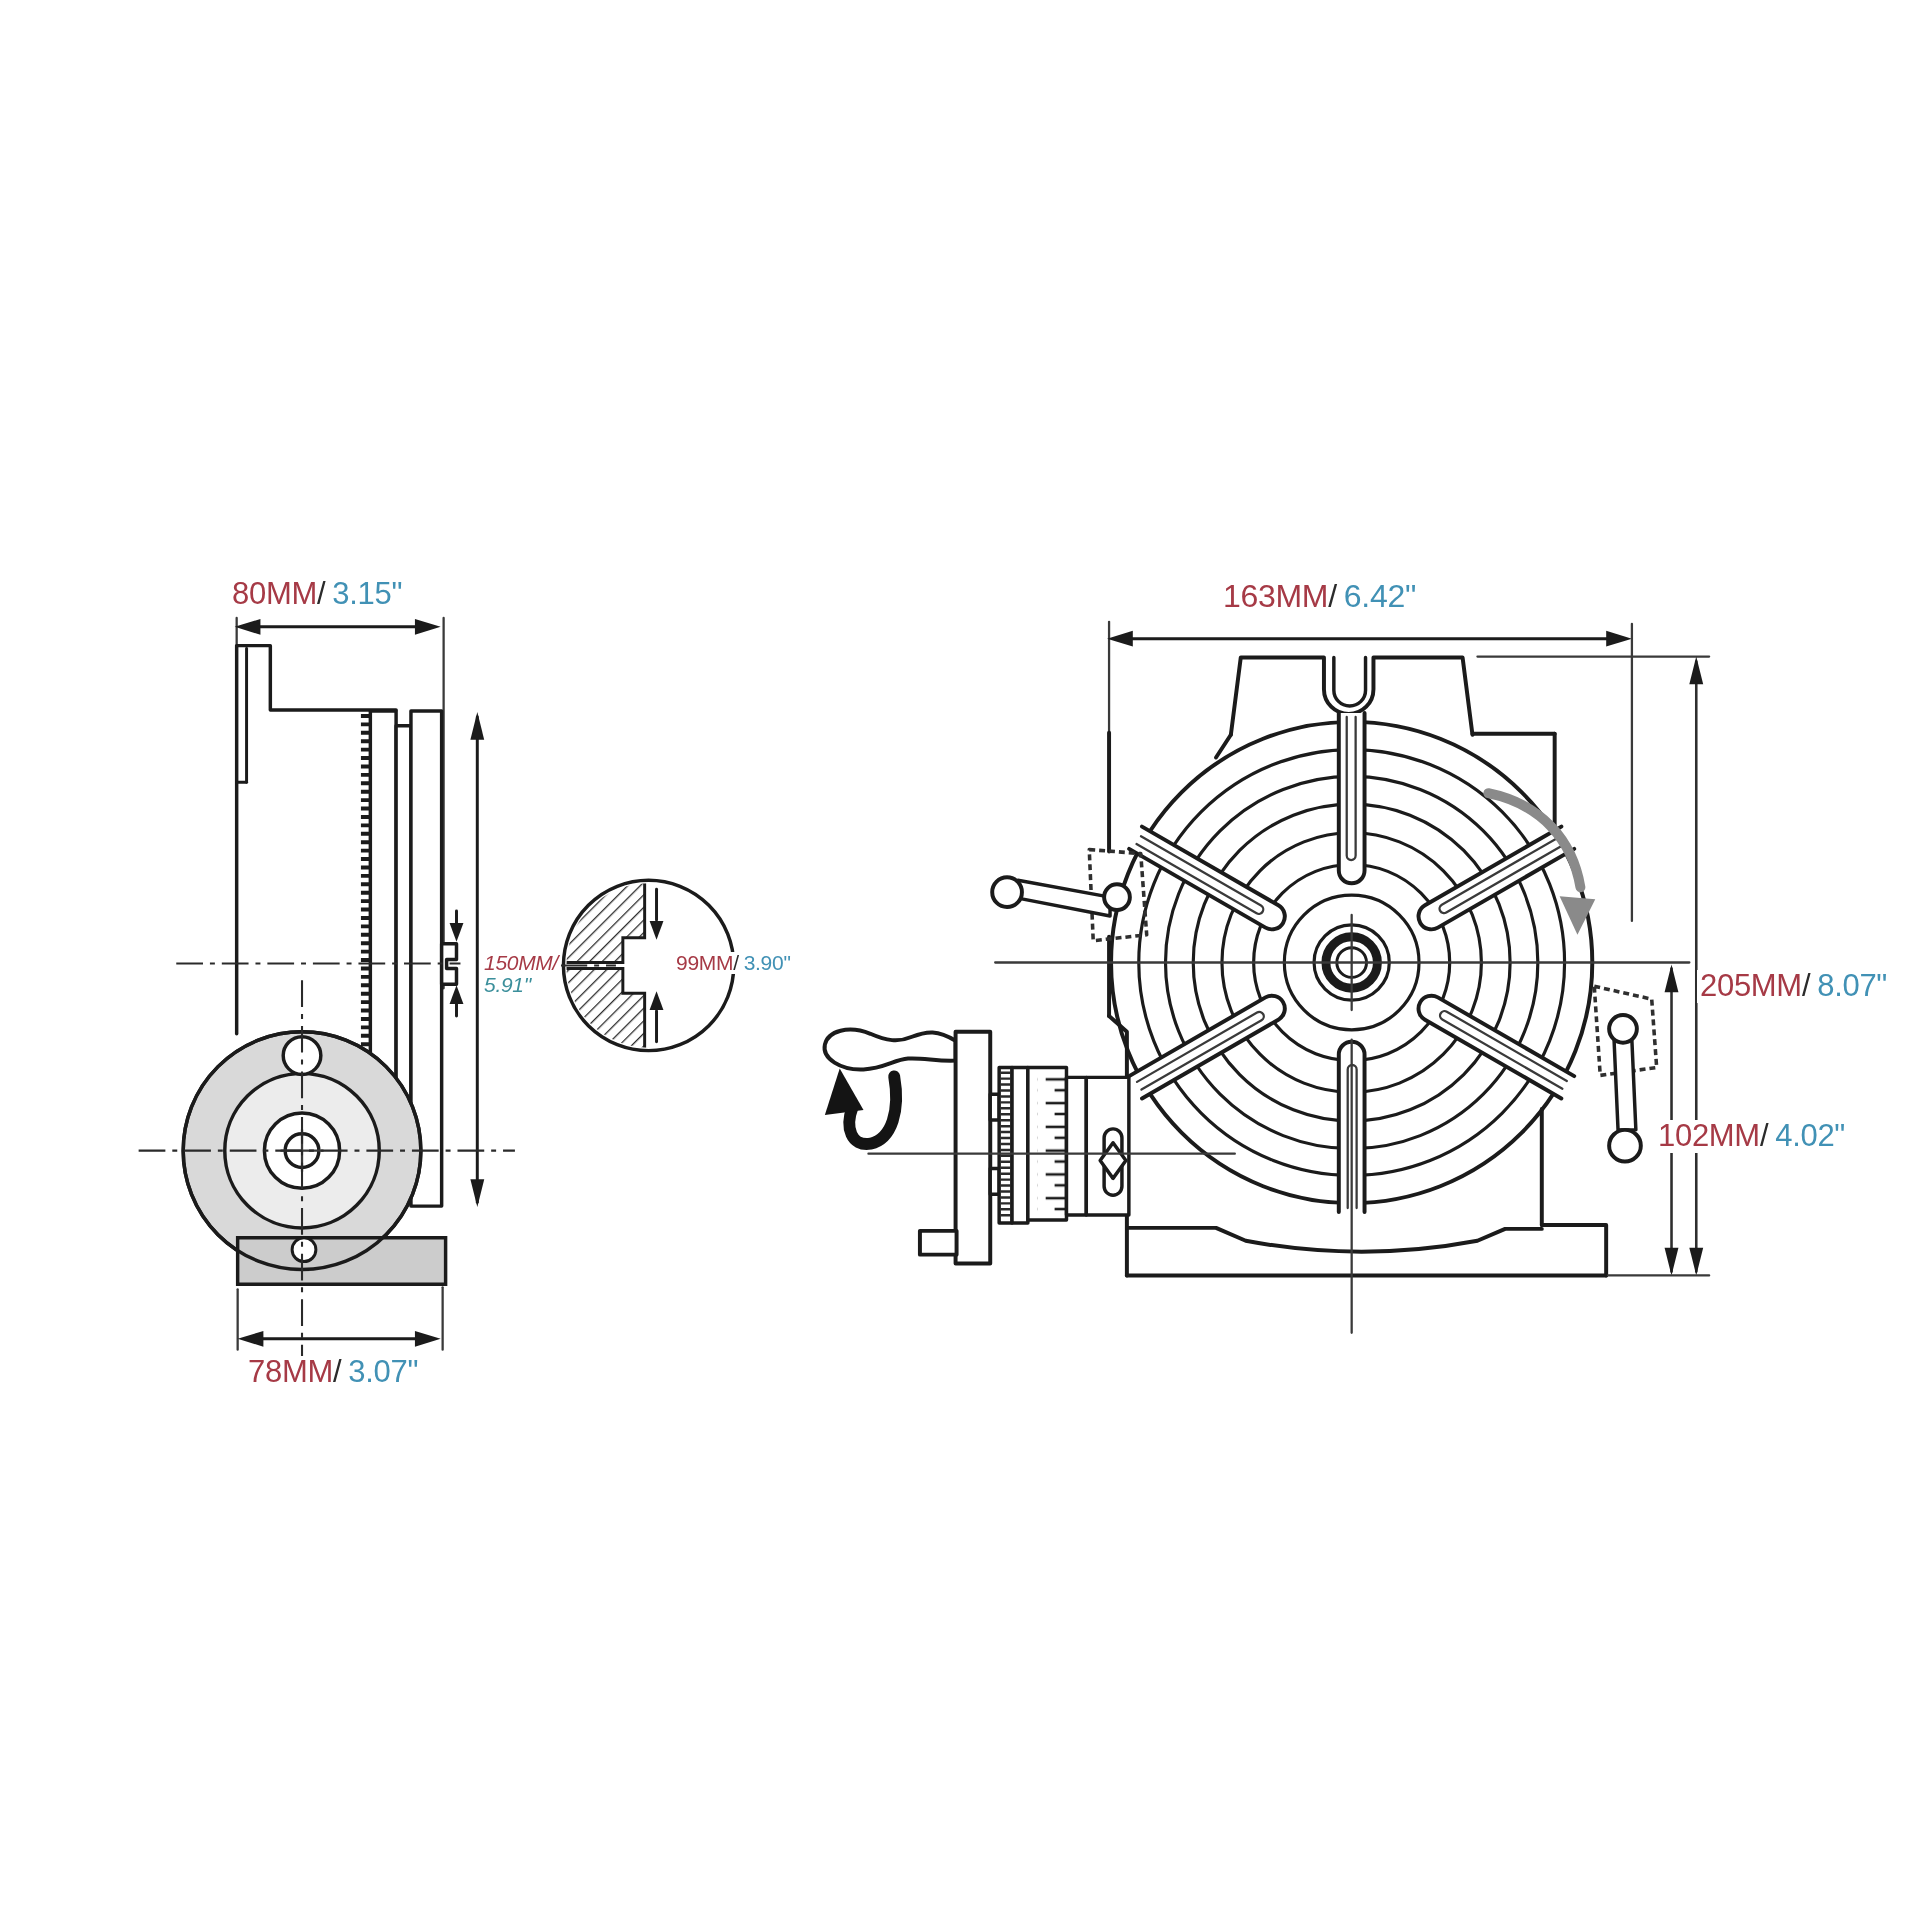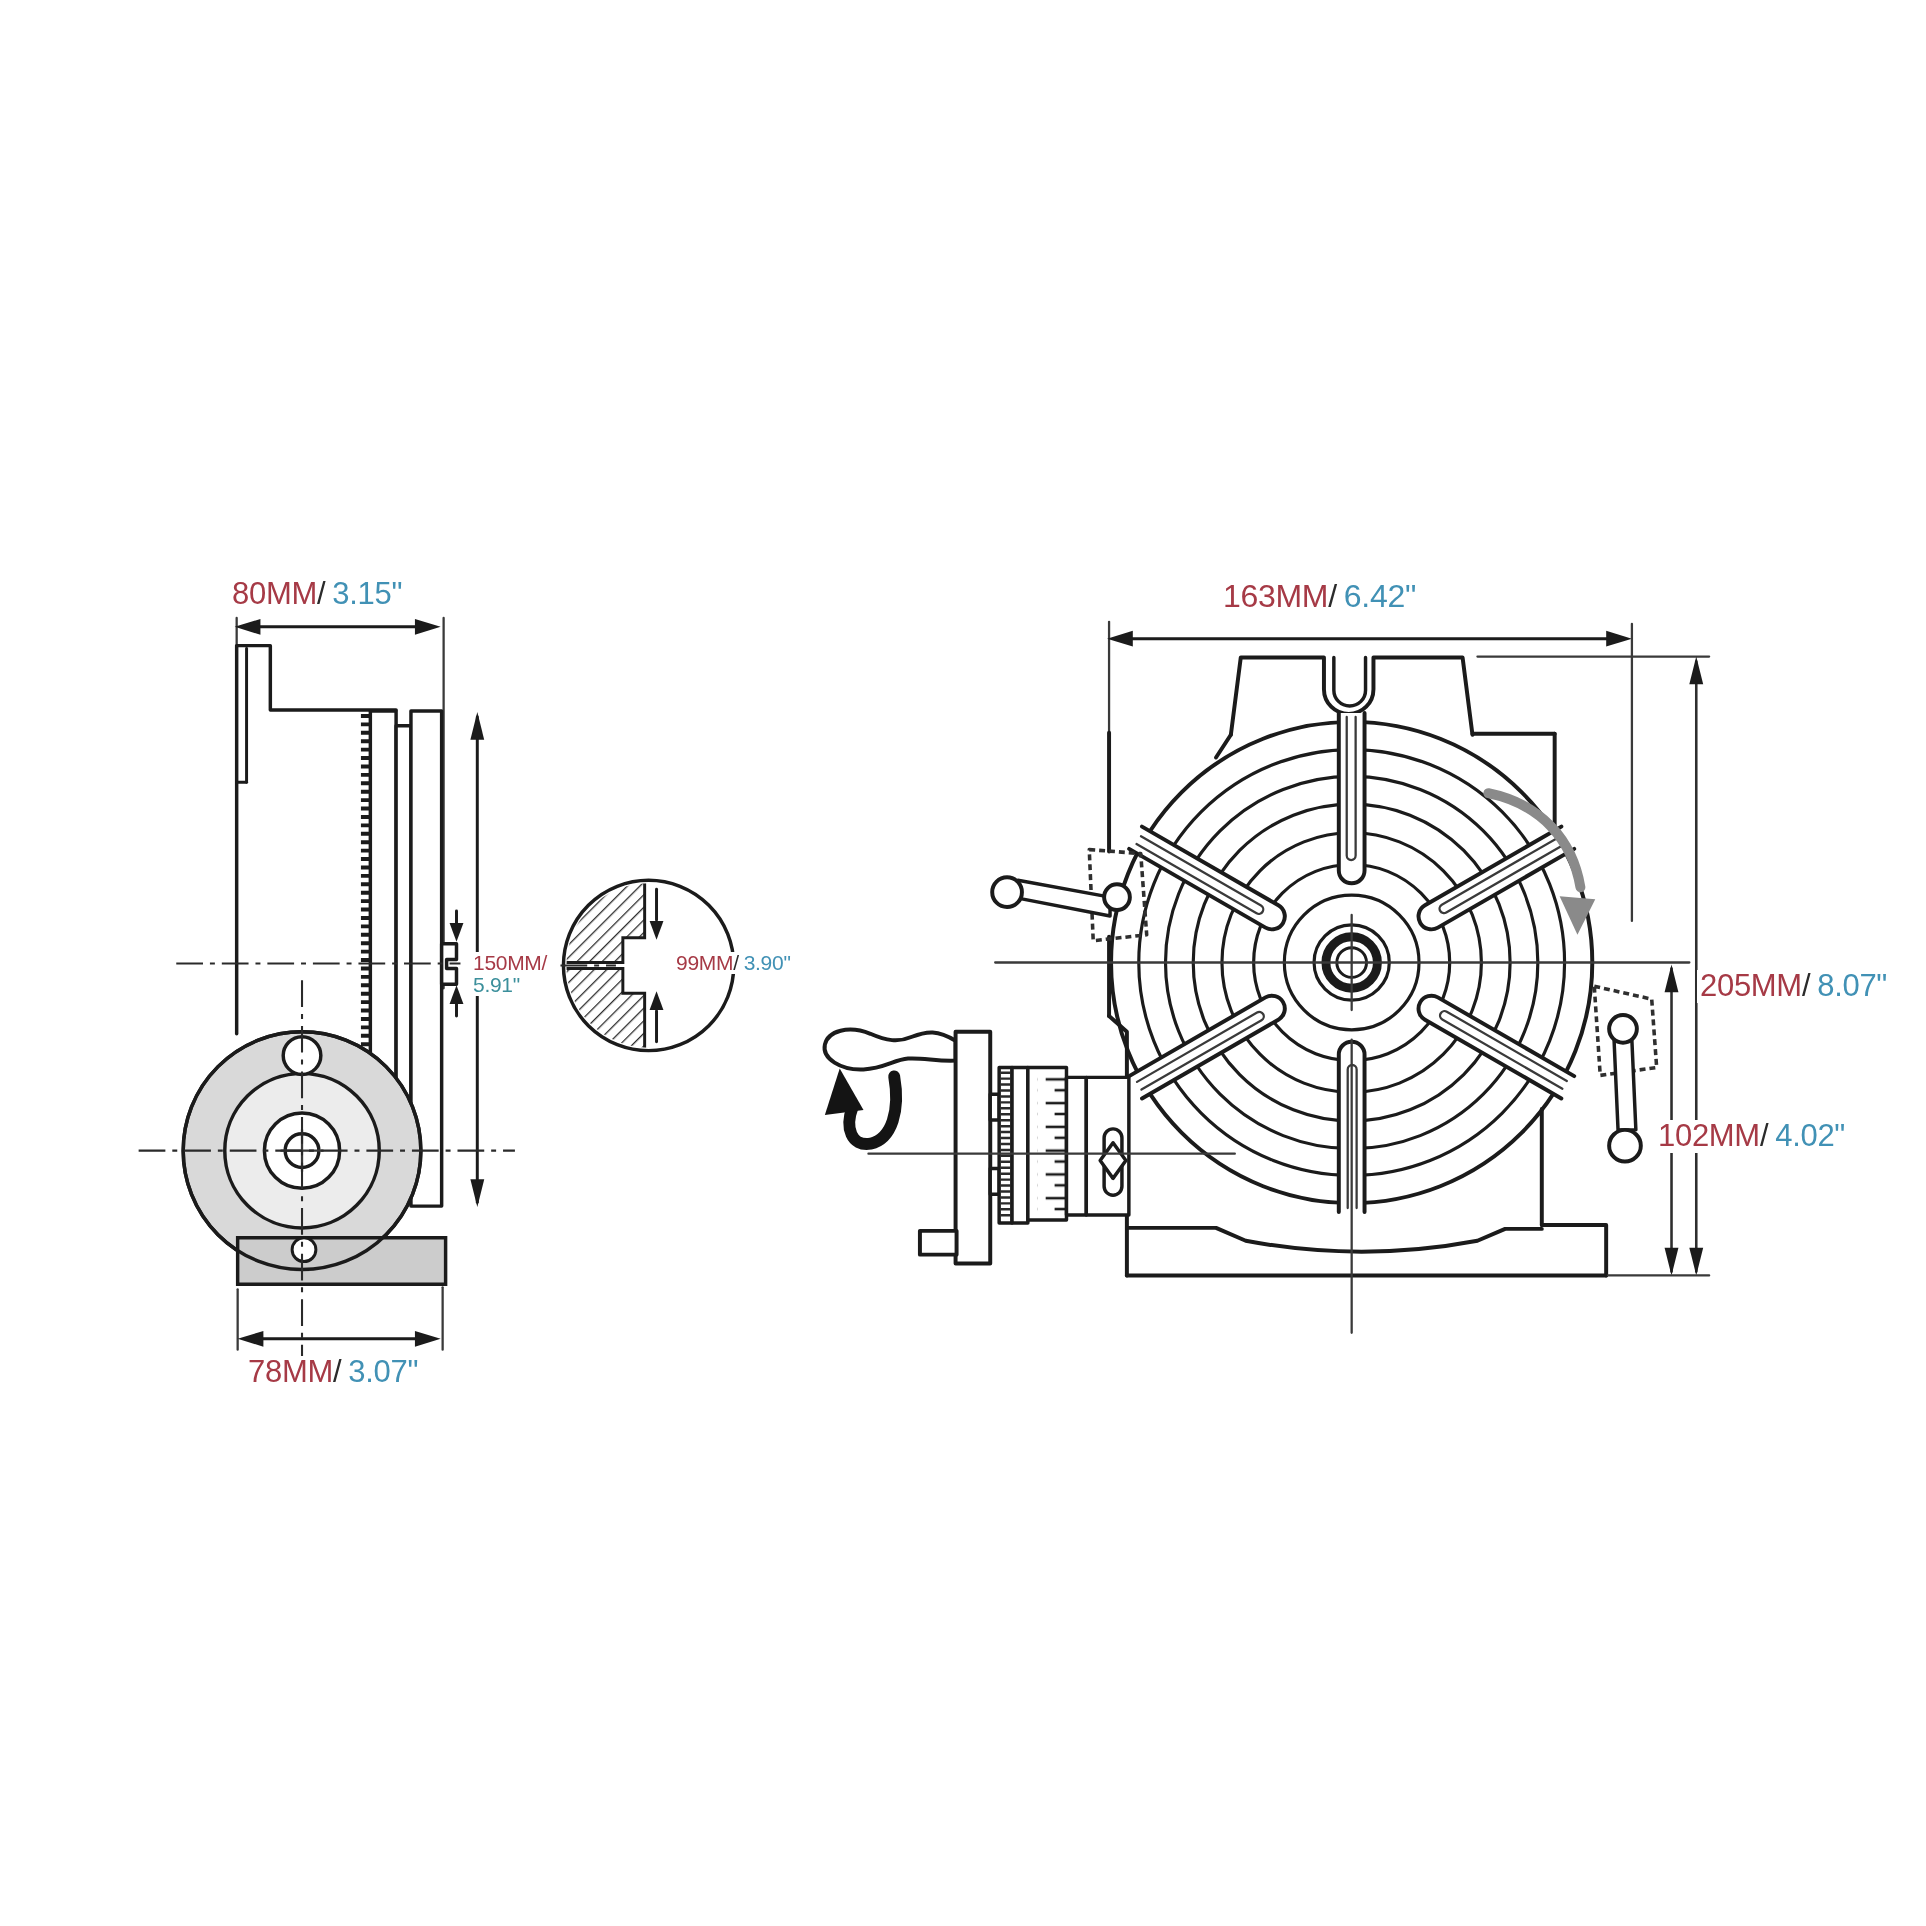--- a/index.html
+++ b/index.html
@@ -267,21 +267,21 @@
 </svg>
 
 <div class="dimlabel big" style="left:229px;top:578px;">
   <span class="met">80MM</span><span class="sep">/</span><span class="imp">3.15"</span>
 </div>
 
 <div class="dimlabel" style="left:1220px;top:580px;font-size:32px;">
   <span class="met">163MM</span><span class="sep">/</span><span class="imp">6.42"</span>
 </div>
 
-<div class="dimlabel small" style="left:470px;top:952px;">
+<div class="dimlabel small" style="left:481px;top:952px;font-style:italic;">
   <span class="met" style="display:block;">150MM/</span>
   <span class="imp" style="display:block;margin-left:0;color:#3b8f9b;">5.91"</span>
 </div>
 
 <div class="dimlabel small" style="left:673px;top:952px;">
   <span class="met">99MM</span><span class="sep">/</span><span class="imp" style="margin-left:5px;">3.90"</span>
 </div>
 
 <div class="dimlabel big" style="left:1697px;top:970px;">
   <span class="met">205MM</span><span class="sep">/</span><span class="imp">8.07"</span>

